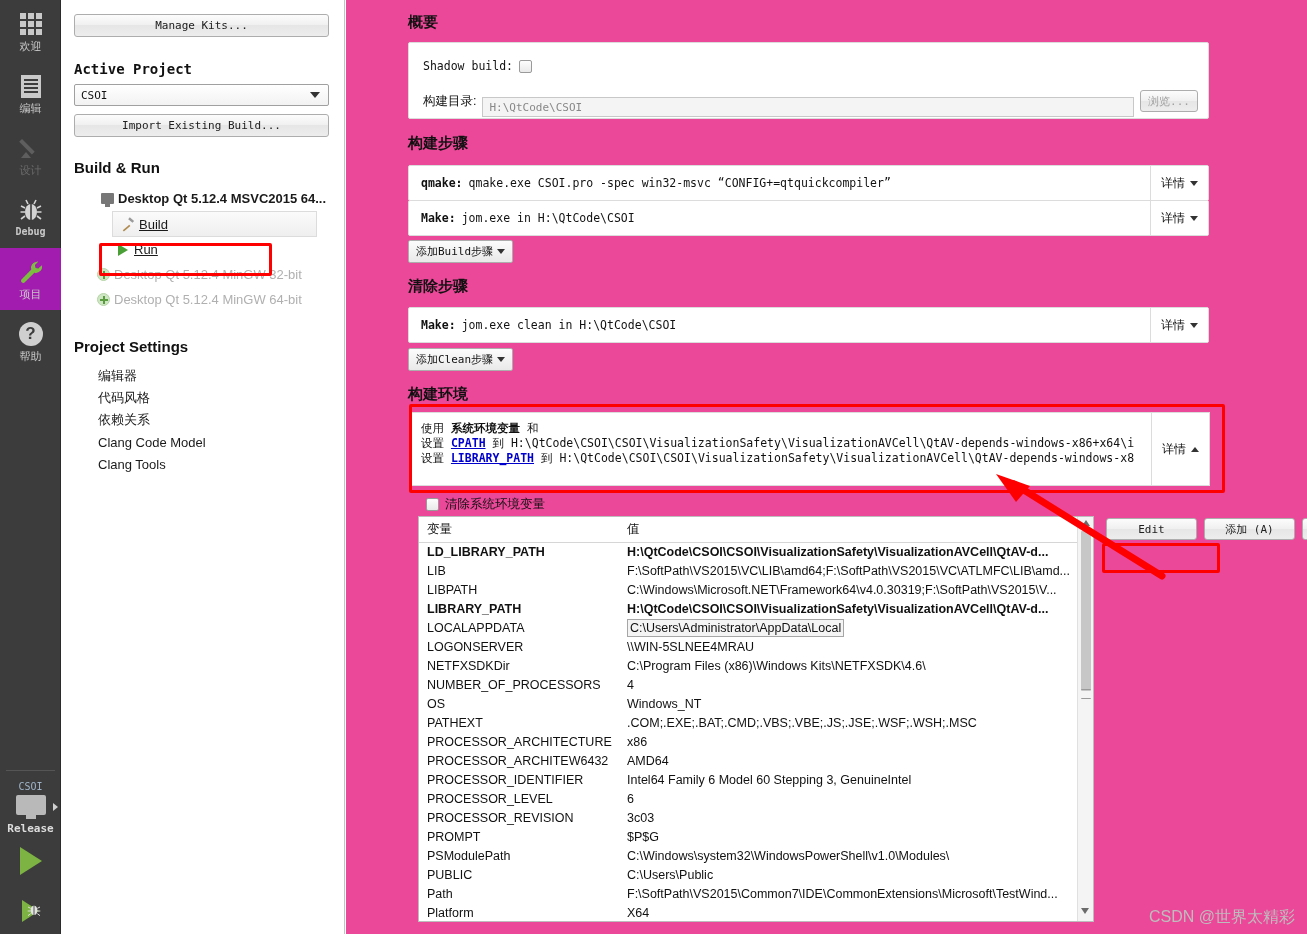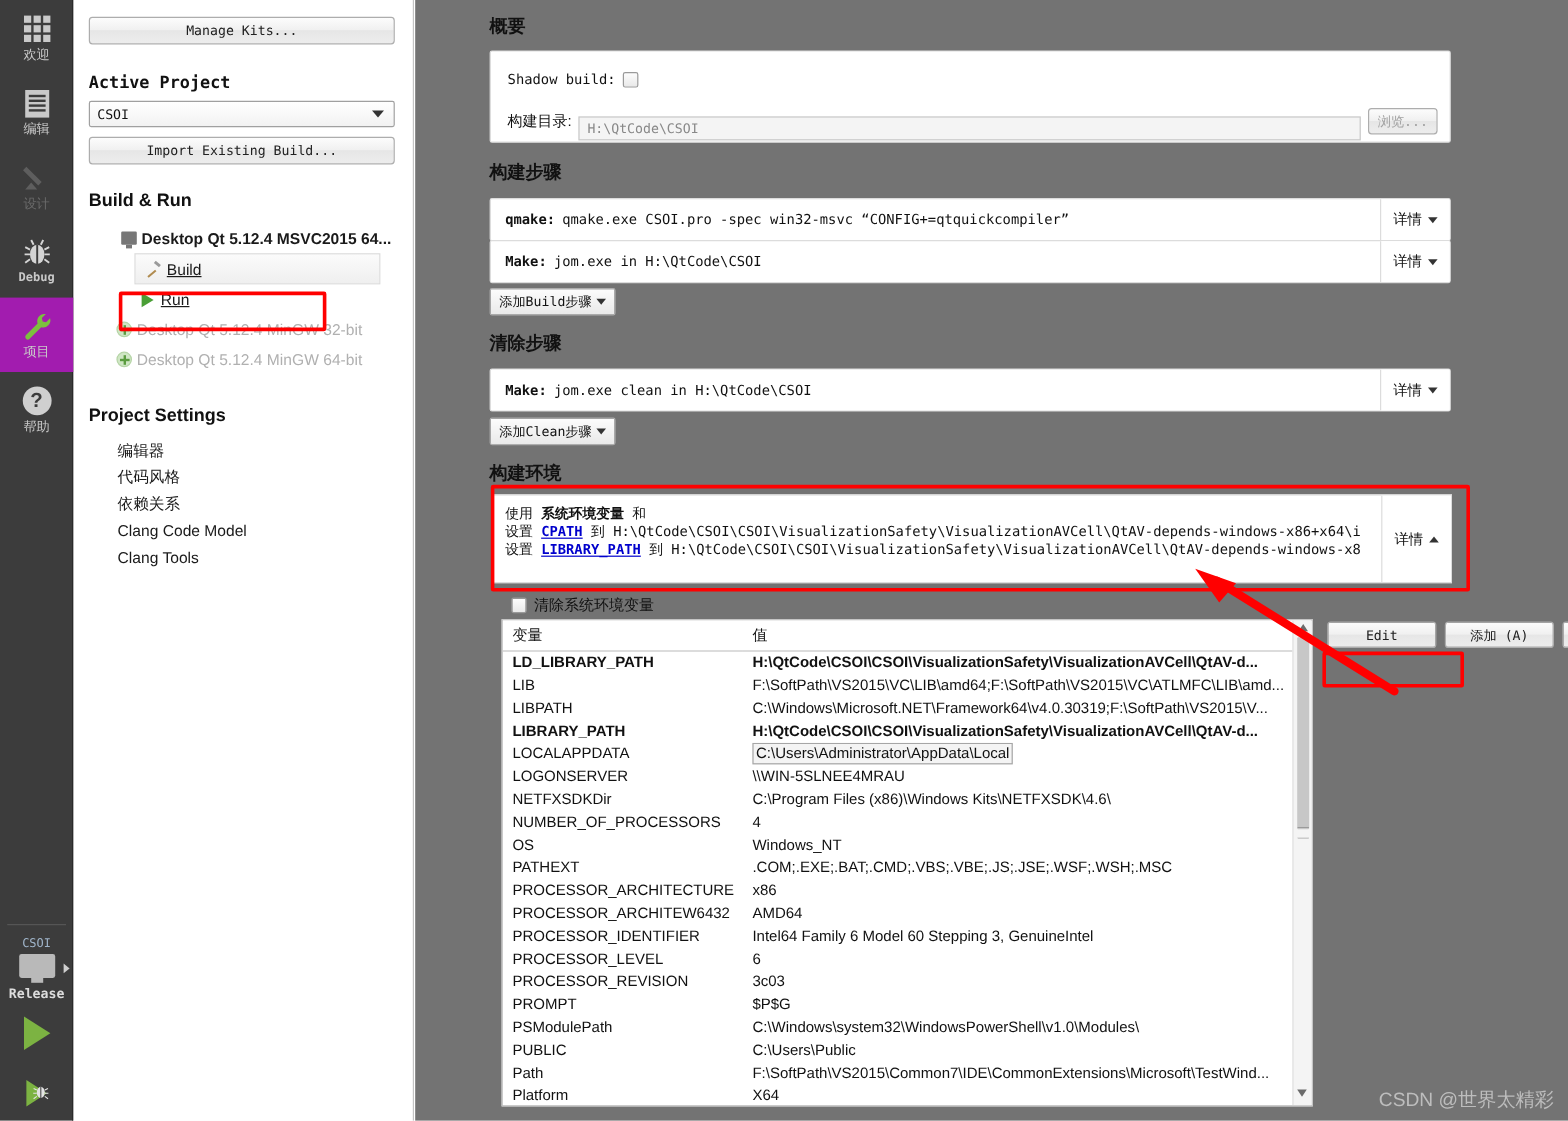--- a/index.html
+++ b/index.html
@@ -107,21 +107,21 @@
   .mini-monitor { width:13px;height:11px;background:#777; border-radius:1px; position:relative; }
   .mini-monitor::after{content:"";position:absolute;left:4px;bottom:-3px;width:5px;height:3px;background:#777;}
   .green-tri { width:0;height:0;border-left:10px solid #4a9f36;border-top:6px solid transparent;border-bottom:6px solid transparent;}
   .plus-circle{ width:13px;height:13px;border-radius:50%;background:#cfe6c4;border:1px solid #b5d4a6; position:relative;}
   .plus-circle::before,.plus-circle::after{content:"";position:absolute;background:#5a9c3f;}
   .plus-circle::before{left:5px;top:2px;width:2px;height:8px;}
   .plus-circle::after{left:2px;top:5px;width:8px;height:2px;}
   .setting-link { font-size: 13px; color:#1a1a1a; height: 22px; display:flex; align-items:center; margin-left: 24px; cursor:pointer;}
 
   
-  #main { position:absolute; left: 346px; top:0; width: 961px; height: 934px; background:#737373; overflow:hidden; }
+  #main { position:absolute; left: 346px; top:0; width: 961px; height: 934px; background:#ec4899; overflow:hidden; }
   .m-head { font-family:"Liberation Sans",sans-serif; font-weight:bold; font-size:15px; color:#111; }
   .group-box { border:1px solid #dcdcdc; border-radius:2px; background:#fff; }
   .mono { font-family: "DejaVu Sans Mono", monospace; }
 
   .step-row { display:flex; border:1px solid #dcdcdc; border-radius:2px; background:#fff; height:36px; align-items:stretch; }
   .step-txt { flex:1; display:flex; align-items:center; padding-left:12px; font-family:"DejaVu Sans Mono", monospace; font-size:11.5px; color:#111; white-space:nowrap; overflow:hidden;}
   .step-txt b { font-weight:bold; }
   .detail-btn {
     width: 58px; border-left:1px solid #dcdcdc; display:flex; align-items:center; justify-content:center;
     gap:5px; font-size:12px; color:#111; cursor:pointer; background:#fff;

